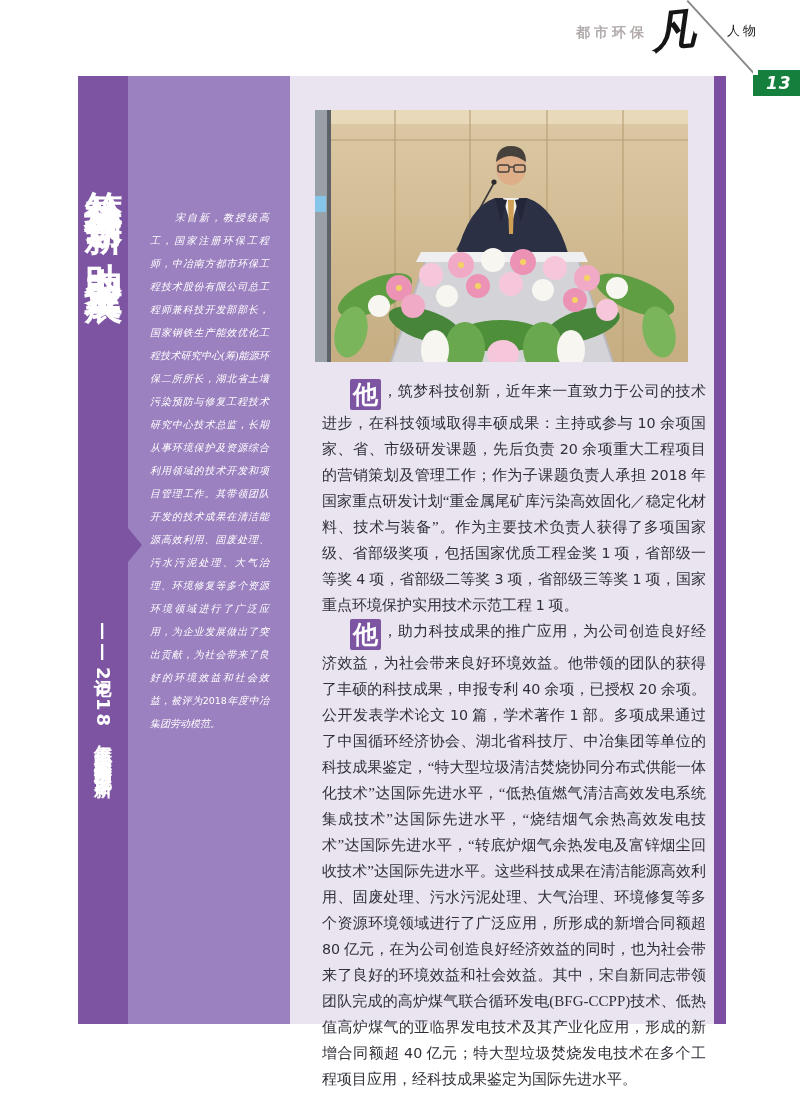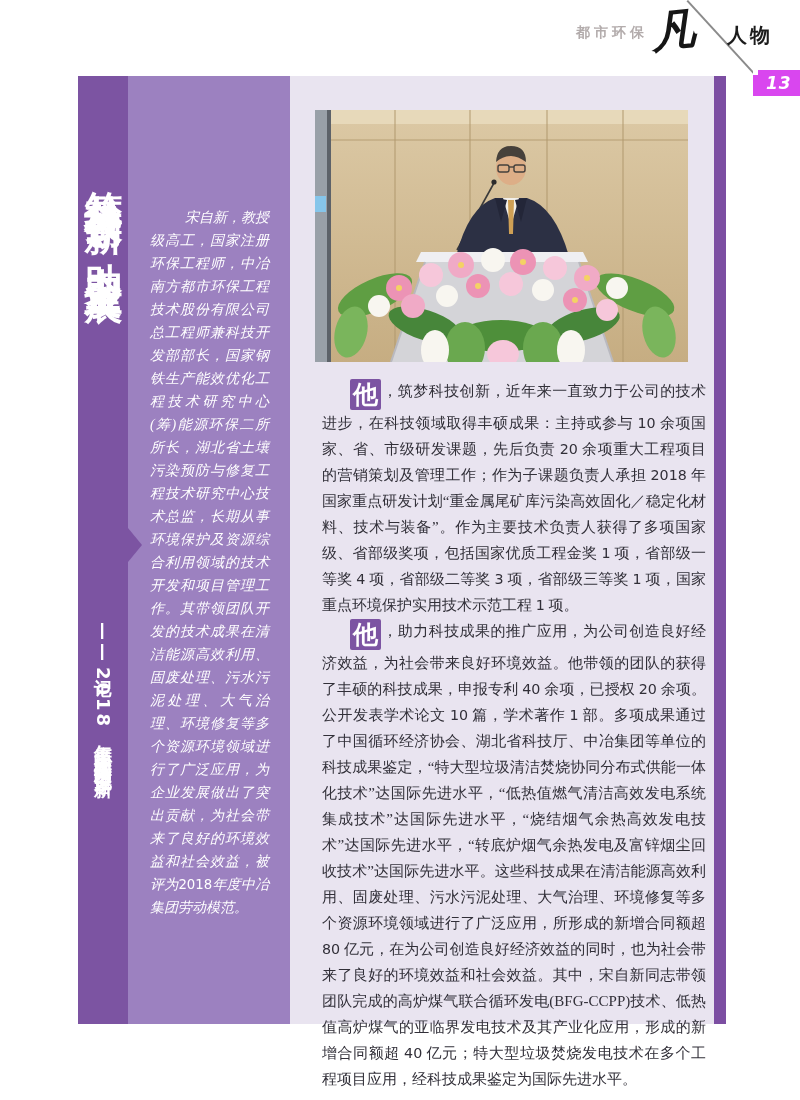--- a/index.html
+++ b/index.html
@@ -7,41 +7,41 @@
     width:800px;height:1100px;position:relative;background:#ffffff;
     font-family:"Liberation Serif","DejaVu Serif",serif;overflow:hidden;
   }
   
   .magazine-name{position:absolute;left:576px;top:24px;font-size:14px;color:#b3acac;
     letter-spacing:4px;font-weight:bold;}
   .logo-glyph{position:absolute;left:651px;top:8px;font-size:44px;line-height:48px;color:#161616;
     font-style:italic;font-weight:bold;transform:rotate(-6deg);}
   .diag-line{position:absolute;left:688px;top:0;width:99px;height:1.5px;background:#8b8b8b;
     transform-origin:0 0;transform:rotate(47.5deg);}
-  .section-label{position:absolute;left:727px;top:22px;font-size:20px;font-weight:bold;color:#1c1c1c;
+  .section-label{position:absolute;left:727px;top:22px;font-size:13px;font-weight:normal;color:#1c1c1c;
     letter-spacing:3px;font-family:"DejaVu Sans","Liberation Sans",sans-serif;}
-  .page-box{position:absolute;left:753px;top:70px;width:47px;height:26px;background:#d946ef;}
+  .page-box{position:absolute;left:753px;top:70px;width:47px;height:26px;background:#15803d;}
   .page-box .notch{position:absolute;left:0;top:0;width:5px;height:5px;background:#ffffff;}
   .page-box .num{display:block;padding-left:13px;line-height:26px;color:#ffffff;font-size:17px;
     font-weight:bold;font-style:italic;font-family:"DejaVu Sans",sans-serif;letter-spacing:1px;}
   
   .band{position:absolute;left:78px;top:76px;width:648px;height:948px;}
   .title-strip{position:absolute;left:0;top:0;width:50px;height:100%;background:#7c54a2;}
   .v{writing-mode:vertical-rl;}
   .main-title{position:absolute;top:84px;left:50%;transform:translateX(-50%);
     color:#ffffff;font-family:"DejaVu Sans","Liberation Sans",sans-serif;
     font-weight:bold;font-size:38px;letter-spacing:5px;white-space:nowrap;}
   .sub-title{position:absolute;top:546px;left:50%;transform:translateX(-50%);
     color:#ffffff;font-family:"DejaVu Sans","Liberation Sans",sans-serif;
     font-weight:bold;font-size:18px;letter-spacing:3px;white-space:nowrap;}
   .strip-arrow{position:absolute;left:50px;top:452px;width:0;height:0;z-index:3;
     border-top:17px solid transparent;border-bottom:17px solid transparent;border-left:14px solid #7c54a2;}
   .bio-col{position:absolute;left:50px;top:0;width:162px;height:100%;background:#9c81c0;}
   .bio-text{position:absolute;left:22px;top:130px;width:119px;color:#ffffff;
-    font-style:italic;font-size:14px;line-height:23px;text-align:justify;text-indent:2.5em;}
+    font-style:italic;font-size:10px;line-height:23px;text-align:justify;text-indent:2.5em;}
   .content-panel{position:absolute;left:212px;top:0;width:424px;height:100%;background:#e9e4f0;}
   .right-strip{position:absolute;right:0;top:0;width:12px;height:100%;background:#7c4ea2;}
   
   .photo{position:absolute;left:25px;top:34px;width:373px;height:252px;overflow:hidden;}
   
   .article{position:absolute;left:32px;top:302px;width:384px;color:#312f38;
     font-size:15px;line-height:26px;text-align:justify;}
   .article p{margin:0 0 0 0;}
   .dropcap{display:inline-block;width:31px;height:31px;line-height:31px;text-align:center;
     background:#7c54a2;color:#ffffff;font-size:25px;font-weight:bold;border-radius:2px;

